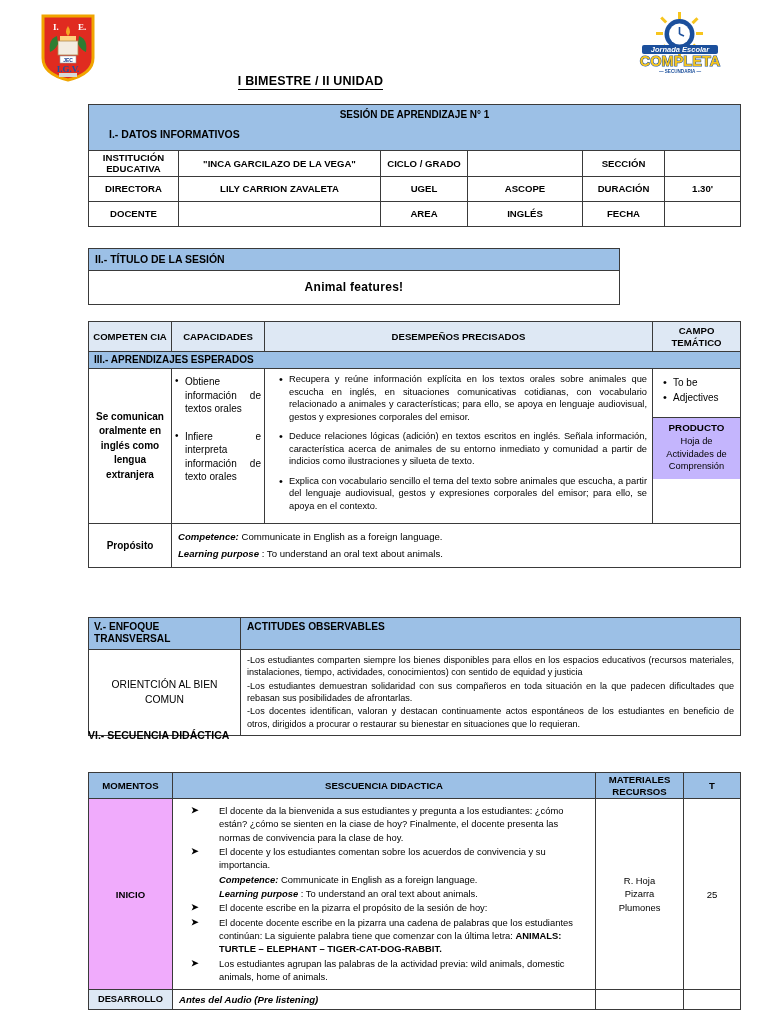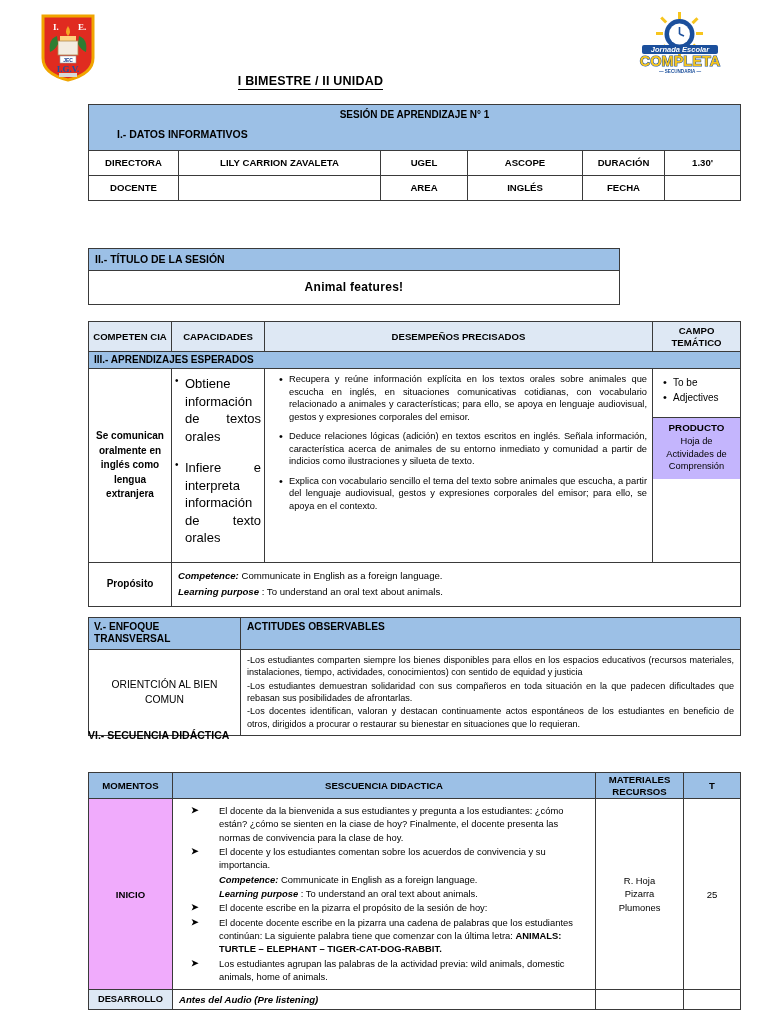--- a/index.html
+++ b/index.html
@@ -52,21 +52,21 @@
   #tbl-datos { width: 652px; }
   #tbl-datos .banner {
     height: 46px; padding: 0;
     position: relative;
   }
   #tbl-datos .banner .s1 {
     position: absolute; top: 4px; left: 0; width: 100%;
     text-align: center; font-size: 10px; font-weight: bold;
   }
   #tbl-datos .banner .s2 {
-    position: absolute; top: 23px; left: 28px;
+    position: absolute; top: 23px; left: 20px;
     font-size: 10.5px; font-weight: bold;
   }
   #tbl-datos td { height: 25px; font-weight: bold; font-size: 9.6px; }
   #tbl-datos td.lbl { text-align: center; }
   #tbl-datos td.val { text-align: center; font-weight: bold; }
 
   
   #tbl-titulo { width: 532px; }
   #tbl-titulo .hdr {
     height: 22px; font-size: 10.5px; font-weight: bold;
@@ -100,21 +100,21 @@
   ul.dots { margin: 0; padding-left: 12px; list-style: none; }
   ul.dots li {
     position: relative; padding-left: 8px; margin-bottom: 7px;
     text-align: justify; font-size: 9.3px; line-height: 1.35;
   }
   ul.dots li::before {
     content: "\2022"; position: absolute; left: -2px; top: -1px;
     font-size: 11px;
   }
   .cap-item {
-    position: relative; font-size: 13px; line-height: 1.35;
+    position: relative; font-size: 10px; line-height: 1.35;
     margin-bottom: 14px; padding-left: 10px; text-align: justify;
   }
   .cap-item::before {
     content: "\2022"; position: absolute; left: 0; top: -1px; font-size: 10px;
   }
   .campo-top { padding: 8px 6px 10px 10px; }
   .campo-top div {
     position: relative; padding-left: 10px; font-size: 10px; margin-bottom: 3px;
   }
   .campo-top div::before {
@@ -248,20 +248,28 @@
           <col style="width:76px">
       </colgroup>
       <tbody>
           <tr>
         <td class="blue banner" colspan="6">
           <div class="s1">SESIÓN DE APRENDIZAJE N° 1</div>
           <div class="s2">I.- DATOS INFORMATIVOS</div>
         </td>
       </tr>
       <tr>
+        <td class="lbl">INSTITUCIÓN EDUCATIVA</td>
+        <td class="val">"INCA GARCILAZO DE LA VEGA"</td>
+        <td class="lbl">CICLO / GRADO</td>
+        <td class="val"></td>
+        <td class="lbl">SECCIÓN</td>
+        <td class="val"></td>
+      </tr>
+      <tr>
         <td class="lbl">DIRECTORA</td>
         <td class="val">LILY CARRION ZAVALETA</td>
         <td class="lbl">UGEL</td>
         <td class="val">ASCOPE</td>
         <td class="lbl">DURACIÓN</td>
         <td class="val">1.30'</td>
       </tr>
       <tr>
         <td class="lbl">DOCENTE</td>
         <td class="val"></td>

